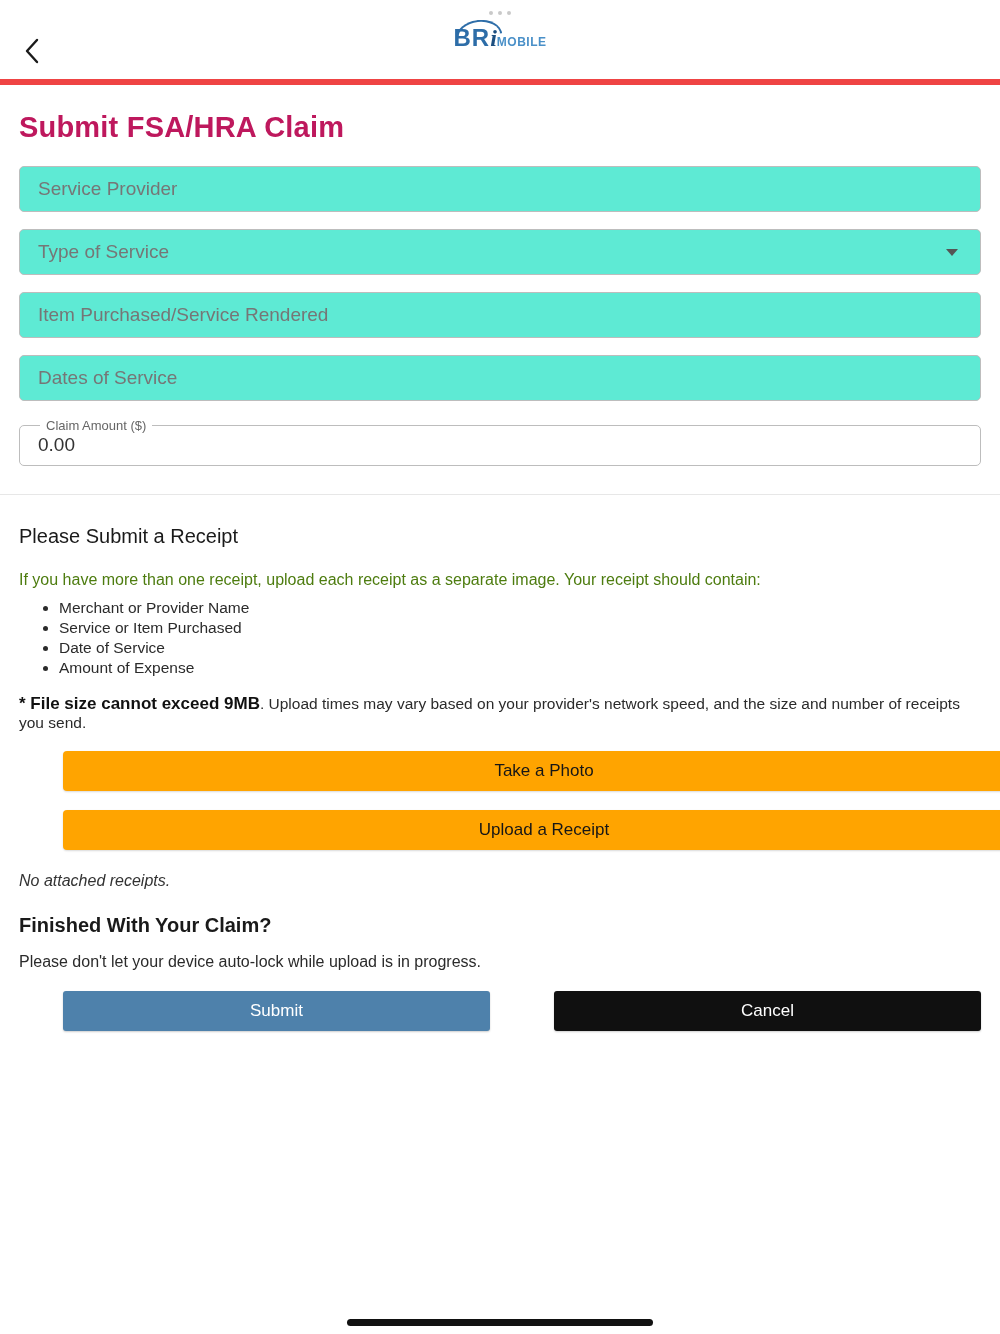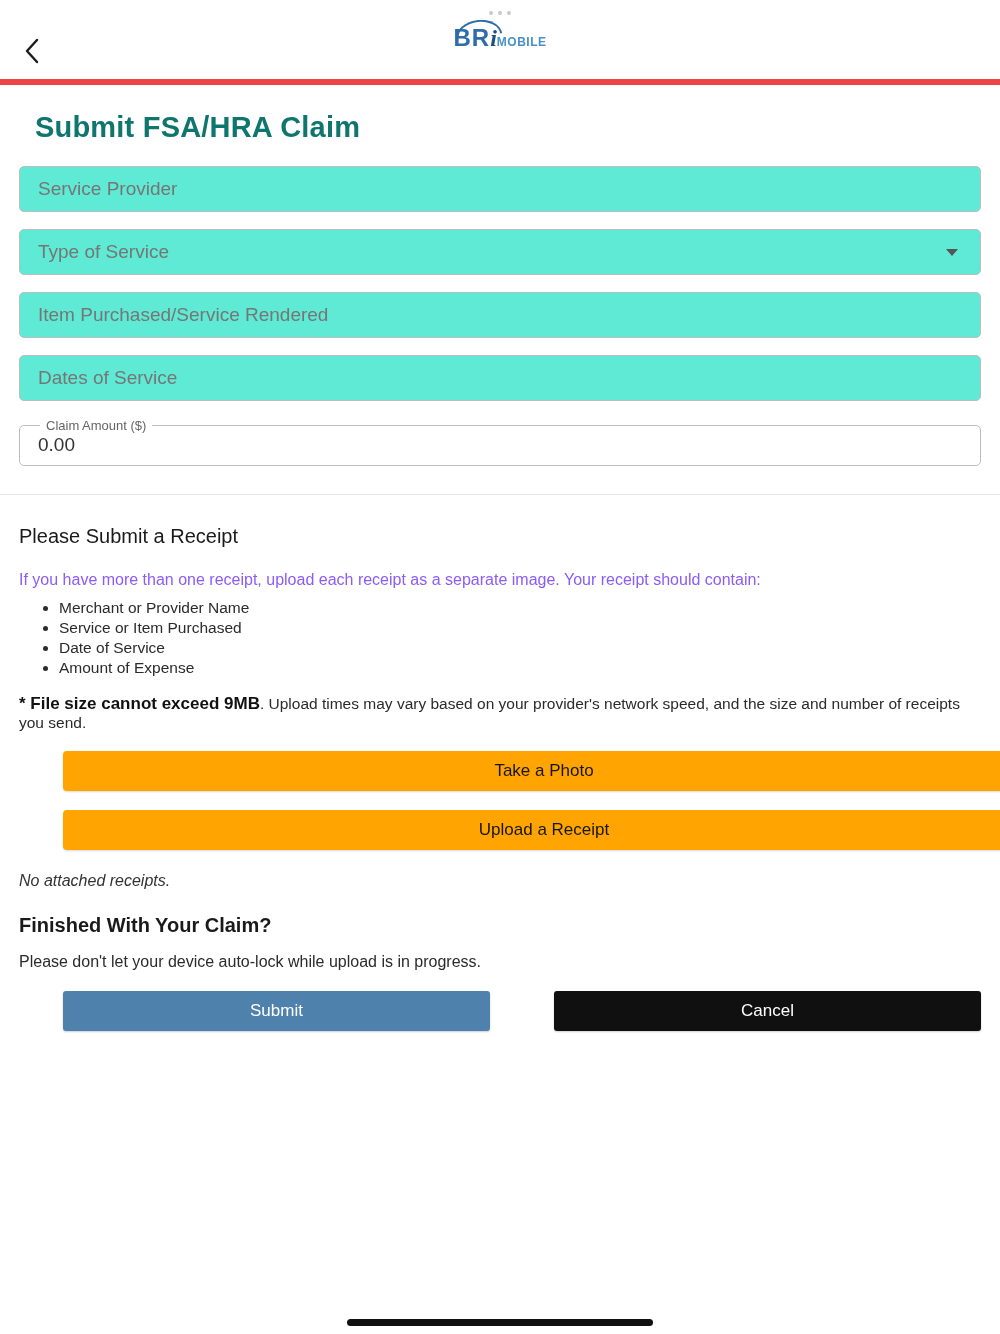--- a/index.html
+++ b/index.html
@@ -17,35 +17,35 @@
   .back-btn { position:absolute; left:12px; top:32px; width:40px; height:40px; background:none; border:none; cursor:pointer; display:flex; align-items:center; justify-content:center; }
   .logo { position:absolute; left:50%; top:24px; transform:translateX(-50%); text-align:center; }
   .logo-arc { position:absolute; top:-4px; left:2px; width:46px; height:16px; border:2px solid #2d6da8; border-bottom:none; border-radius:50% 50% 0 0 / 100% 100% 0 0; transform:rotate(-6deg); }
   .logo-text { position:relative; white-space:nowrap; }
   .logo-br { font-size:24px; font-weight:bold; color:#2d6da8; letter-spacing:1px; }
   .logo-i { font-size:24px; font-weight:bold; font-style:italic; color:#1d4f80; font-family:"Liberation Serif", serif; }
   .logo-mobile { font-size:12px; font-weight:bold; color:#4a90c8; letter-spacing:0.5px; }
 
   
   .main { padding:0 19px; }
-  .page-title { color:#0f766e; font-size:29px; font-weight:bold; margin:26px 16px 22px; letter-spacing:0.2px; }
+  .page-title { color:#be185d; font-size:29px; font-weight:bold; margin:26px 0 22px; letter-spacing:0.2px; }
 
   .field { display:block; width:100%; height:46px; border:1px solid #bdbdbd; border-radius:5px; padding:0 18px; font-size:19px; color:#333; margin-bottom:17px; background:#5eead4; outline:none; font-family:"Liberation Sans", sans-serif; }
   .field::placeholder { color:#767676; opacity:1; }
   .select-field { position:relative; display:flex; align-items:center; justify-content:space-between; cursor:pointer; color:#767676; }
   .caret { width:0; height:0; border-left:6px solid transparent; border-right:6px solid transparent; border-top:7px solid #555; margin-right:4px; }
 
   .amount-fieldset { border:1px solid #bdbdbd; border-radius:5px; margin:0 0 17px; padding:0 14px 9px; }
   .amount-fieldset legend { font-size:13px; color:#666; padding:0 6px; margin-left:6px; }
   .amount-input { border:none; outline:none; width:100%; font-size:19px; color:#333; padding:1px 4px 0; font-family:"Liberation Sans", sans-serif; }
 
   .divider { border:none; border-top:1px solid #e7e7e7; margin:28px -19px 0; }
 
   .section-heading { font-size:20px; font-weight:normal; color:#1a1a1a; margin:30px 0 0; }
-  .intro-text { font-size:16px; color:#8b5cf6; margin:23px 0 0; }
+  .intro-text { font-size:16px; color:#4d7c0f; margin:23px 0 0; }
   .bullet-list { margin:10px 0 0; padding-left:40px; font-size:15.5px; color:#2b2b2b; }
   .bullet-list li { margin:2px 0; }
   .note { font-size:15.5px; color:#2b2b2b; margin:17px 0 0; }
   .note b { font-size:17px; color:#111; }
 
   .btn { display:flex; align-items:center; justify-content:center; border:none; border-radius:4px; cursor:pointer; font-family:"Liberation Sans", sans-serif;margin-left:44px; }
   .btn-orange { width:100%; height:40px; background:#ffa400; color:#161616; font-size:17px; margin-top:19px; box-shadow:0 1px 2px rgba(0,0,0,0.15); }
   .no-receipts { font-style:italic; font-size:16px; color:#333; margin:22px 0 0; }
 
   .finish-heading { font-size:20px; font-weight:bold; color:#1a1a1a; margin:24px 0 0; }

